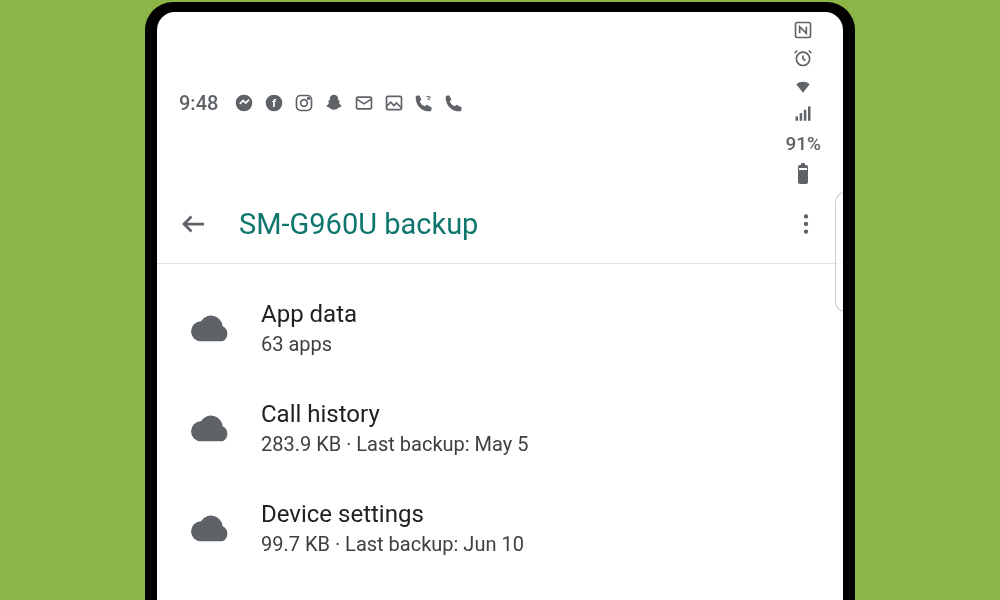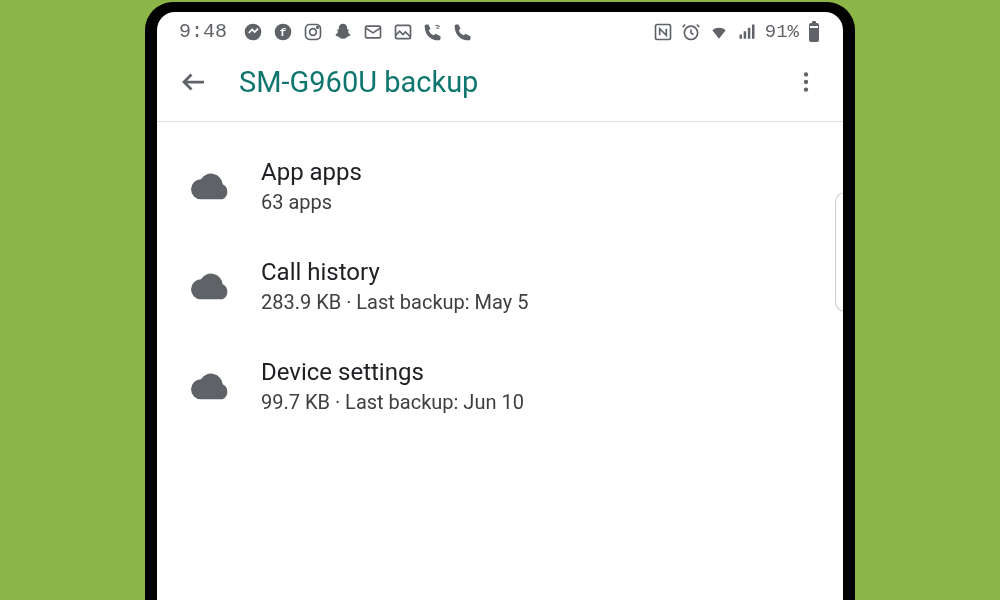--- a/index.html
+++ b/index.html
@@ -32,25 +32,24 @@
       position: relative;
     }
     .status-bar {
       display: flex;
       align-items: center;
       justify-content: space-between;
       padding: 8px 22px 6px 22px;
       font-size: 20px;
       color: #5f6368;
       font-weight: 500;
-      font-family: Liberation Mono, monospace;
     }
     .status-left { display: flex; align-items: center; gap: 10px; }
     .status-left .time { margin-right: 6px; }
-    .status-right { display: flex; align-items: center; gap: 8px; }
+    .status-right { display: flex; align-items: center; gap: 8px; flex-direction: column; }
     .status-ico { display: inline-flex; }
     .battery-pct { font-size: 19px; }
     .app-bar {
       display: flex;
       align-items: center;
       padding: 14px 18px 20px 18px;
       gap: 26px;
       border-bottom: 1px solid #e0e0e0;
     }
     .back-btn { display: inline-flex; color: #5f6368; padding: 4px; cursor: pointer; }
@@ -194,21 +193,21 @@
 
     <div class="list">
 
       <div class="list-row">
         <span class="cloud-ico">
           <svg width="40" height="28" viewBox="0 0 24 16" fill="#5f6368">
               <path d="M19 16H6a6 6 0 010-12 7 7 0 0113 3 5 5 0 010 9z"></path>
             </svg>
         </span>
         <div class="row-text">
-          <div class="row-title">App apps</div>
+          <div class="row-title">App data</div>
           <div class="row-sub">63 apps</div>
         </div>
       </div>
 
       <div class="list-row">
         <span class="cloud-ico">
           <svg width="40" height="28" viewBox="0 0 24 16" fill="#5f6368">
               <path d="M19 16H6a6 6 0 010-12 7 7 0 0113 3 5 5 0 010 9z"></path>
             </svg>
         </span>

